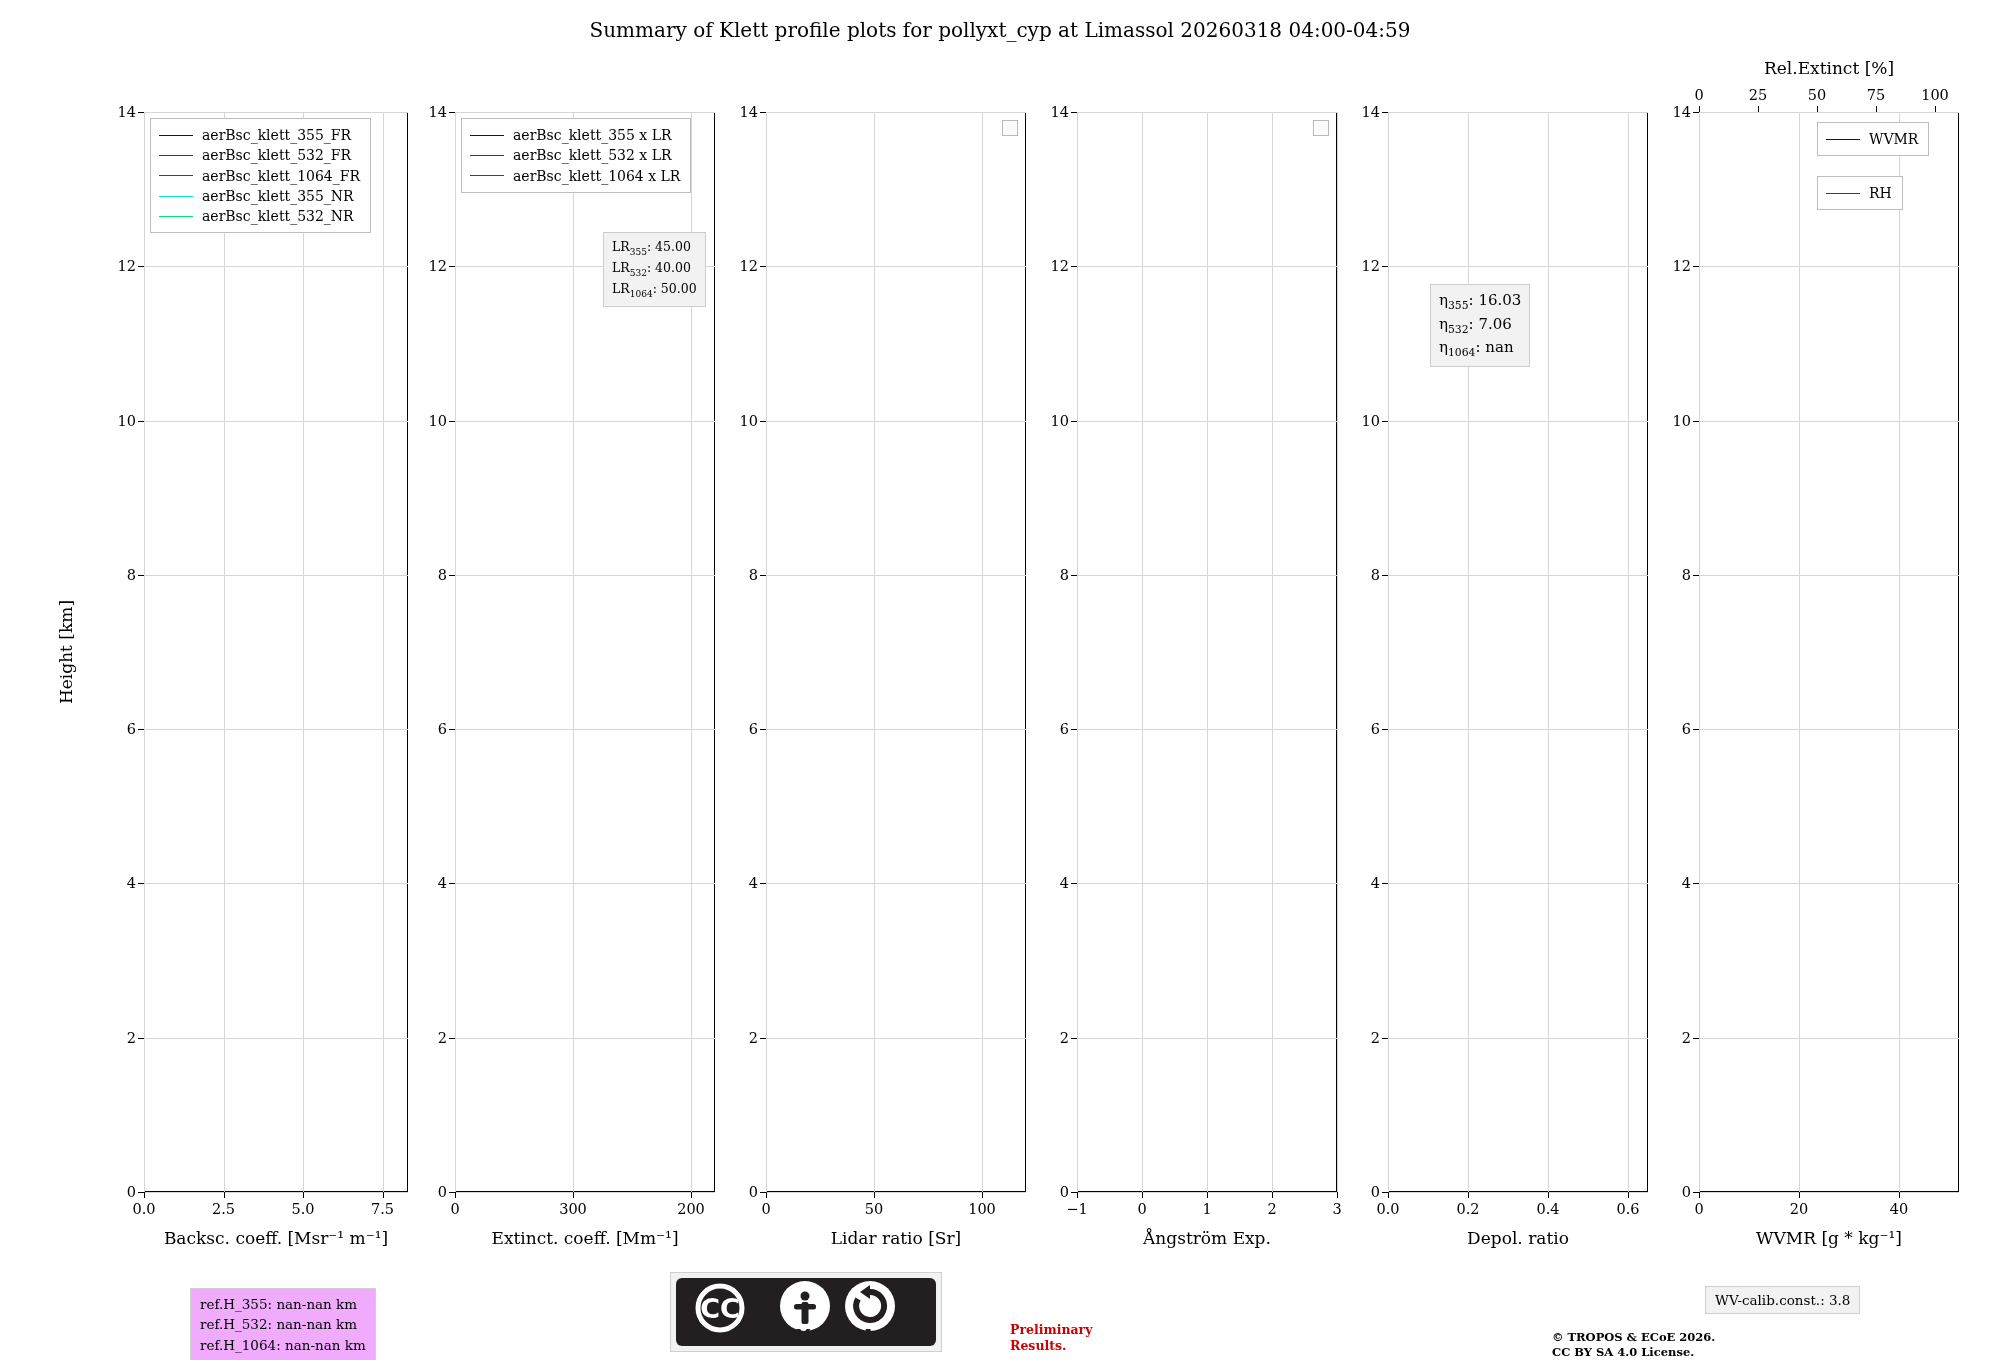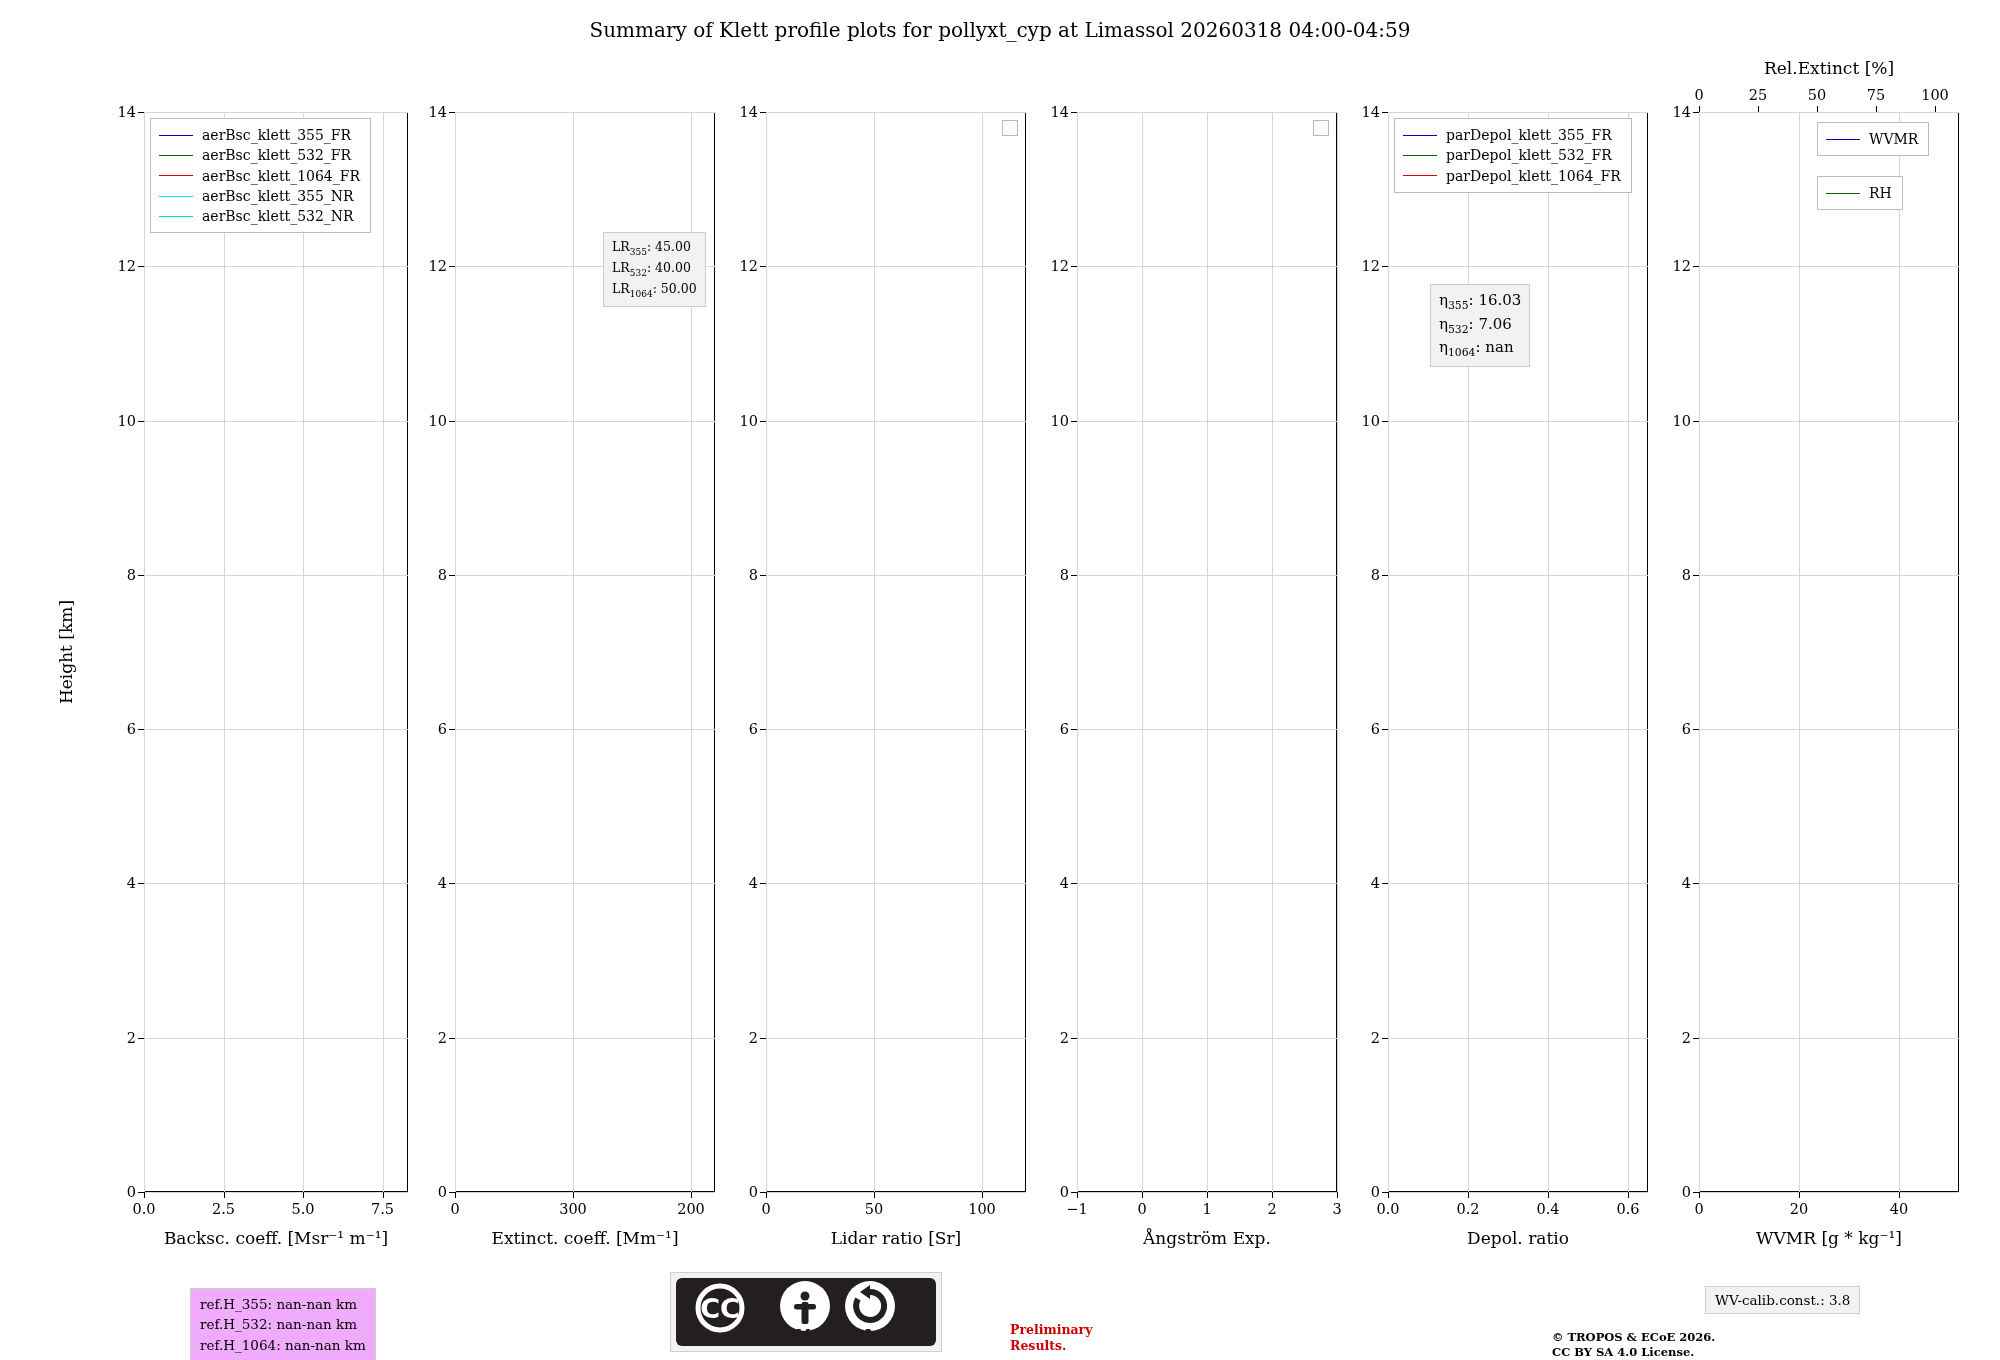--- a/index.html
+++ b/index.html
@@ -140,20 +140,34 @@
     <div class="grid-v" style="left:236px"></div>
   <div class="xtickmark" style="left:0px"></div>
     <div class="xtick" style="left:0px">0</div>
   <div class="xtickmark" style="left:118px"></div>
     <div class="xtick" style="left:118px">300</div>
   <div class="xtickmark" style="left:236px"></div>
     <div class="xtick" style="left:236px">200</div>
 
   <div class="xlabel">Extinct. coeff. [Mm⁻¹]</div>
 
+  <div class="legend" style="left:6px;top:6px;">
+    <div class="row">
+        <span class="swatch" style="border-top-color:#0000cc"></span>
+        <span>aerBsc_klett_355 x LR</span>
+      </div>
+    <div class="row">
+        <span class="swatch" style="border-top-color:#006600"></span>
+        <span>aerBsc_klett_532 x LR</span>
+      </div>
+    <div class="row">
+        <span class="swatch" style="border-top-color:#e00000"></span>
+        <span>aerBsc_klett_1064 x LR</span>
+      </div>
+  </div>
 
   <div class="textbox" style="left:148px;top:120px;">
     <div>LR<sub>355</sub>: 45.00</div>
     <div>LR<sub>532</sub>: 40.00</div>
     <div>LR<sub>1064</sub>: 50.00</div>
   </div>
 </div>
 
 <div class="panel" style="left:766px;width:260px;">
   <div class="plotbox"></div>
@@ -286,34 +300,20 @@
     <div class="xtick" style="left:0px">0.0</div>
   <div class="xtickmark" style="left:80px"></div>
     <div class="xtick" style="left:80px">0.2</div>
   <div class="xtickmark" style="left:160px"></div>
     <div class="xtick" style="left:160px">0.4</div>
   <div class="xtickmark" style="left:240px"></div>
     <div class="xtick" style="left:240px">0.6</div>
 
   <div class="xlabel">Depol. ratio</div>
 
-  <div class="legend" style="left:6px;top:6px;">
-    <div class="row">
-        <span class="swatch" style="border-top-color:#0000cc"></span>
-        <span>parDepol_klett_355_FR</span>
-      </div>
-    <div class="row">
-        <span class="swatch" style="border-top-color:#006600"></span>
-        <span>parDepol_klett_532_FR</span>
-      </div>
-    <div class="row">
-        <span class="swatch" style="border-top-color:#e00000"></span>
-        <span>parDepol_klett_1064_FR</span>
-      </div>
-  </div>
 
   <div class="textbox big" style="left:42px;top:172px;">
     <div>η<sub>355</sub>: 16.03</div>
     <div>η<sub>532</sub>: 7.06</div>
     <div>η<sub>1064</sub>: nan</div>
   </div>
 </div>
 
 <div class="panel" style="left:1699px;width:260px;">
   <div class="plotbox"></div>

